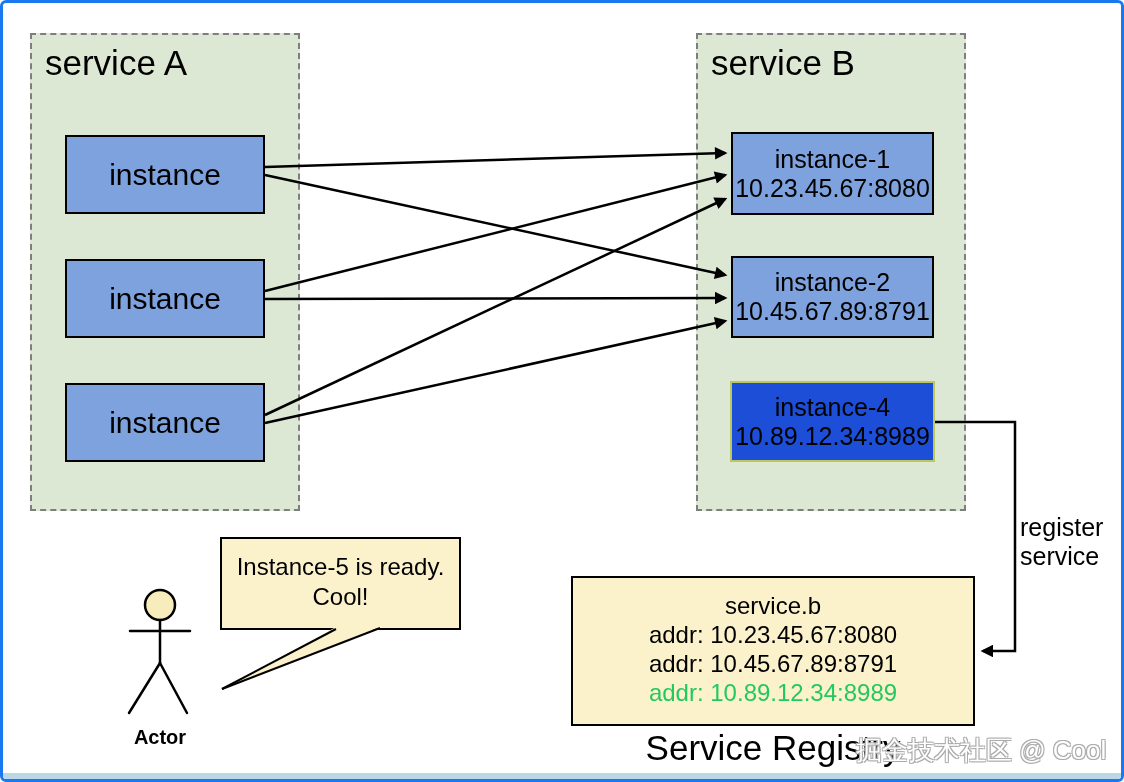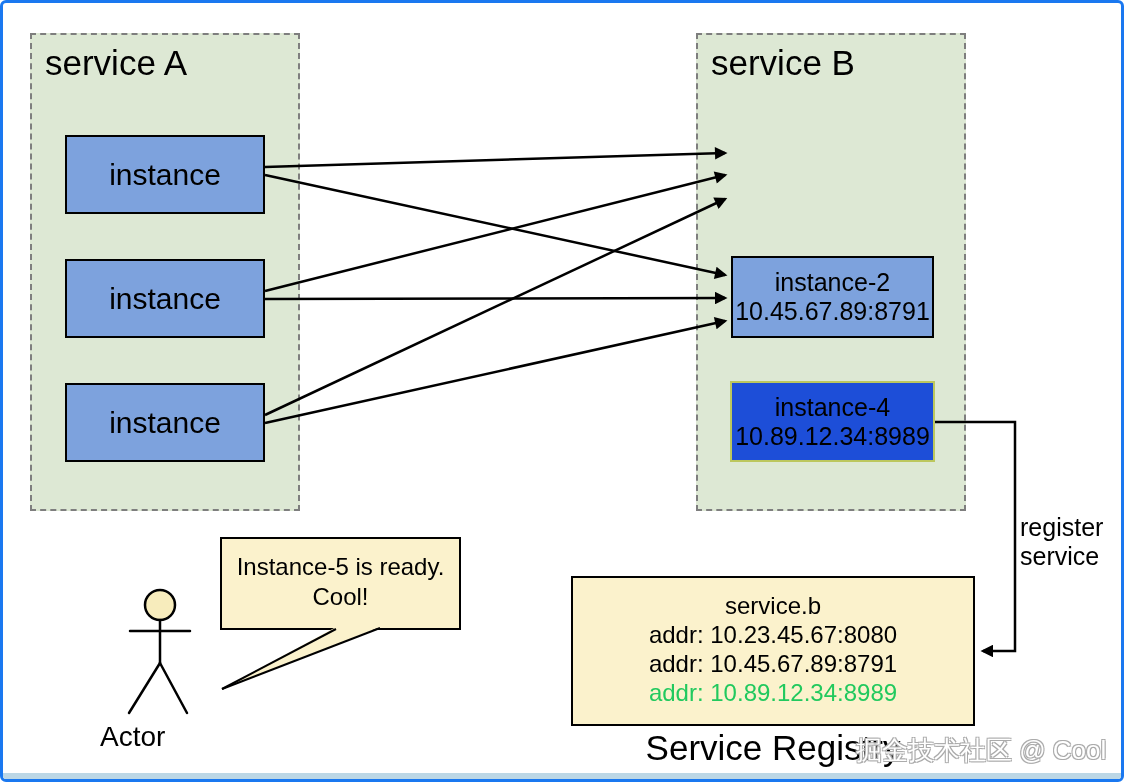--- a/index.html
+++ b/index.html
@@ -43,22 +43,22 @@
   .register-label{
     position:absolute;left:1017px;top:510px;width:104px;
     font-size:25px;line-height:29px;
   }
   .bubble{
     position:absolute;left:217px;top:534px;width:241px;height:93px;
     background:#fbf2cc;border:2px solid #000;text-align:center;padding-top:13px;
   }
   .bubble div{font-size:24px;line-height:30px;}
   .actor-label{
-    position:absolute;left:97px;top:720px;width:120px;text-align:left;
-    font-size:28px;line-height:28px;
+    position:absolute;left:97px;top:720px;width:120px;text-align:center;
+    font-size:20px;line-height:28px;font-weight:bold;
   }
   .watermark{
     position:absolute;left:853px;top:731px;font-size:26px;line-height:32px;
     color:#ffffff;white-space:nowrap;
     text-shadow:-1px -1px 0 #ababab,1px -1px 0 #ababab,-1px 1px 0 #ababab,1px 1px 0 #ababab;
   }
   svg.overlay{position:absolute;left:0;top:0;width:1124px;height:782px;pointer-events:none;}
 </style>
 </head>
 <body>
@@ -76,20 +76,24 @@
   <div class="node node-a node-a1">
     <span>instance</span>
   </div>
   <div class="node node-a node-a2">
     <span>instance</span>
   </div>
   <div class="node node-a node-a3">
     <span>instance</span>
   </div>
 
+  <div class="node node-b1">
+    <div class="nm">instance-1</div>
+    <div class="ad">10.23.45.67:8080</div>
+  </div>
   <div class="node node-b2">
     <div class="nm">instance-2</div>
     <div class="ad">10.45.67.89:8791</div>
   </div>
   <div class="node node-b4">
     <div class="nm">instance-4</div>
     <div class="ad">10.89.12.34:8989</div>
   </div>
 
   <div class="registry">

